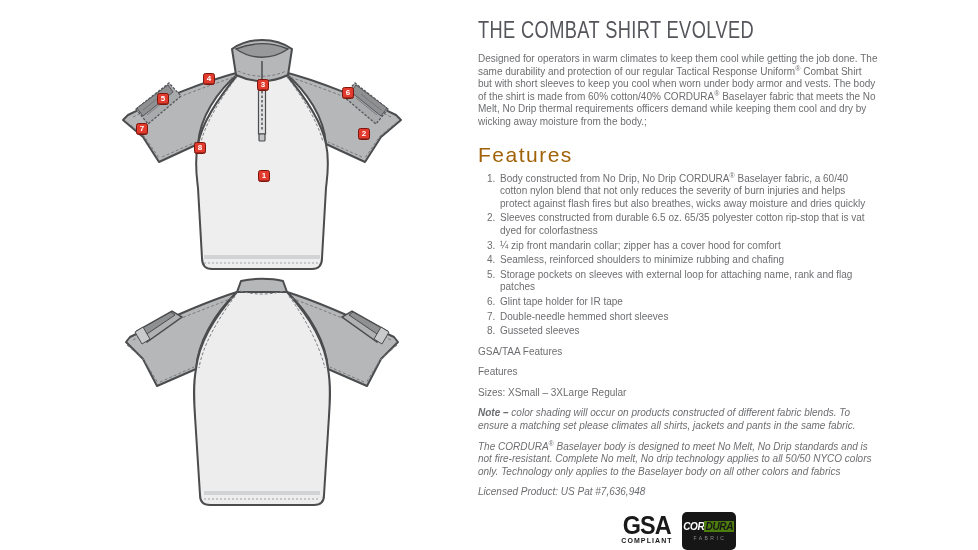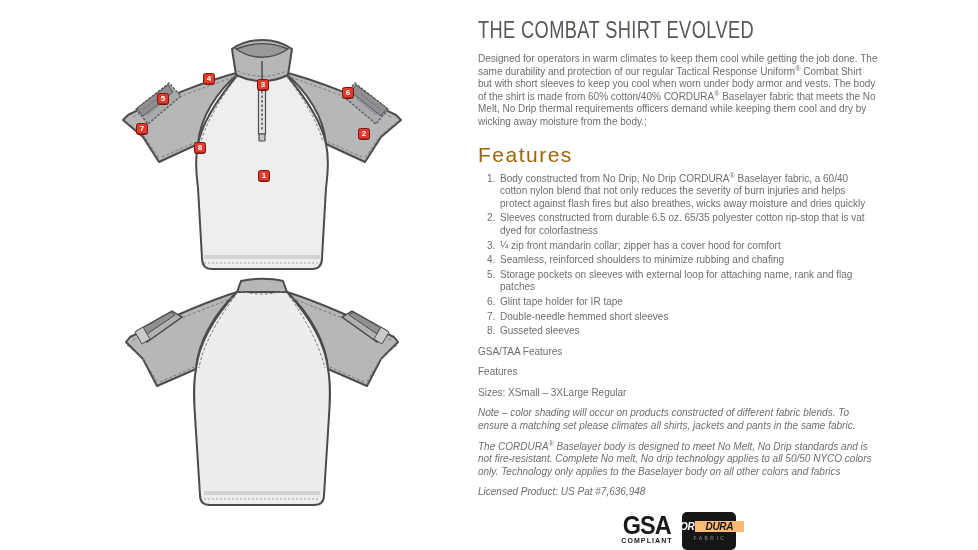--- a/index.html
+++ b/index.html
@@ -33,35 +33,35 @@
   .intro { margin:9px 0 0; font-size:10px; line-height:12.6px; }
   sup { font-size:7px; line-height:0; }
   .features-heading {
     margin:14px 0 6px; font-size:21px; font-weight:500; color:#a16207; letter-spacing:1.5px;
   }
   ol.features-list { margin:0; padding-left:20px; font-size:10px; line-height:12.6px; }
   ol.features-list li { margin-bottom:2px; padding-left:2px; }
   ol.features-list li::marker { color:#6d6e71; }
   .plain { margin:8px 0 0; font-size:10px; line-height:12.6px; }
   .em { font-style:italic; }
-  .note-label { font-weight:normal; font-style:italic; }
+  .note-label { font-weight:bold; font-style:italic; }
 
   
   .logos { display:flex; align-items:flex-start; gap:8px; margin-top:13px;justify-content:center; }
   .gsa-logo { text-align:center; color:#191919; padding-top:3px; }
   .gsa-big { font-weight:bold; font-size:26px; line-height:20px; letter-spacing:-1px;
              transform:scaleX(.9); transform-origin:center; }
   .gsa-small { font-weight:bold; font-size:7px; letter-spacing:1.1px; margin-top:2px; }
   .cordura-logo {
     width:54px; height:38px; background:#161616; border-radius:5px;
     display:flex; flex-direction:column; align-items:center; justify-content:center;
   }
   .cordura-word { font-style:italic; font-weight:bold; font-size:10px; line-height:10px;
                   color:#ffffff; letter-spacing:-.3px; }
-  .cordura-word .dura { background:#fdba74; color:#161616; padding:0 11px; }
+  .cordura-word .dura { background:#4d7c0f; color:#161616; padding:0 1px; }
   .cordura-sub { font-size:5px; color:#8d8d8d; letter-spacing:2.5px; margin-top:3px; text-indent:2.5px; }
 </style>
 </head>
 <body>
 
 <div class="canvas">
 
   <svg class="svg-front" width="330" height="250" viewBox="0 0 330 250">
     <g stroke="#4b4c4e" stroke-width="2" stroke-linejoin="round">
       <path d="M127,42 C95,50 45,70 15,85 L10,90 L30,107 L46,132 L85,114 C87,88 103,62 127,42 Z" fill="#b6b7b9"></path>

